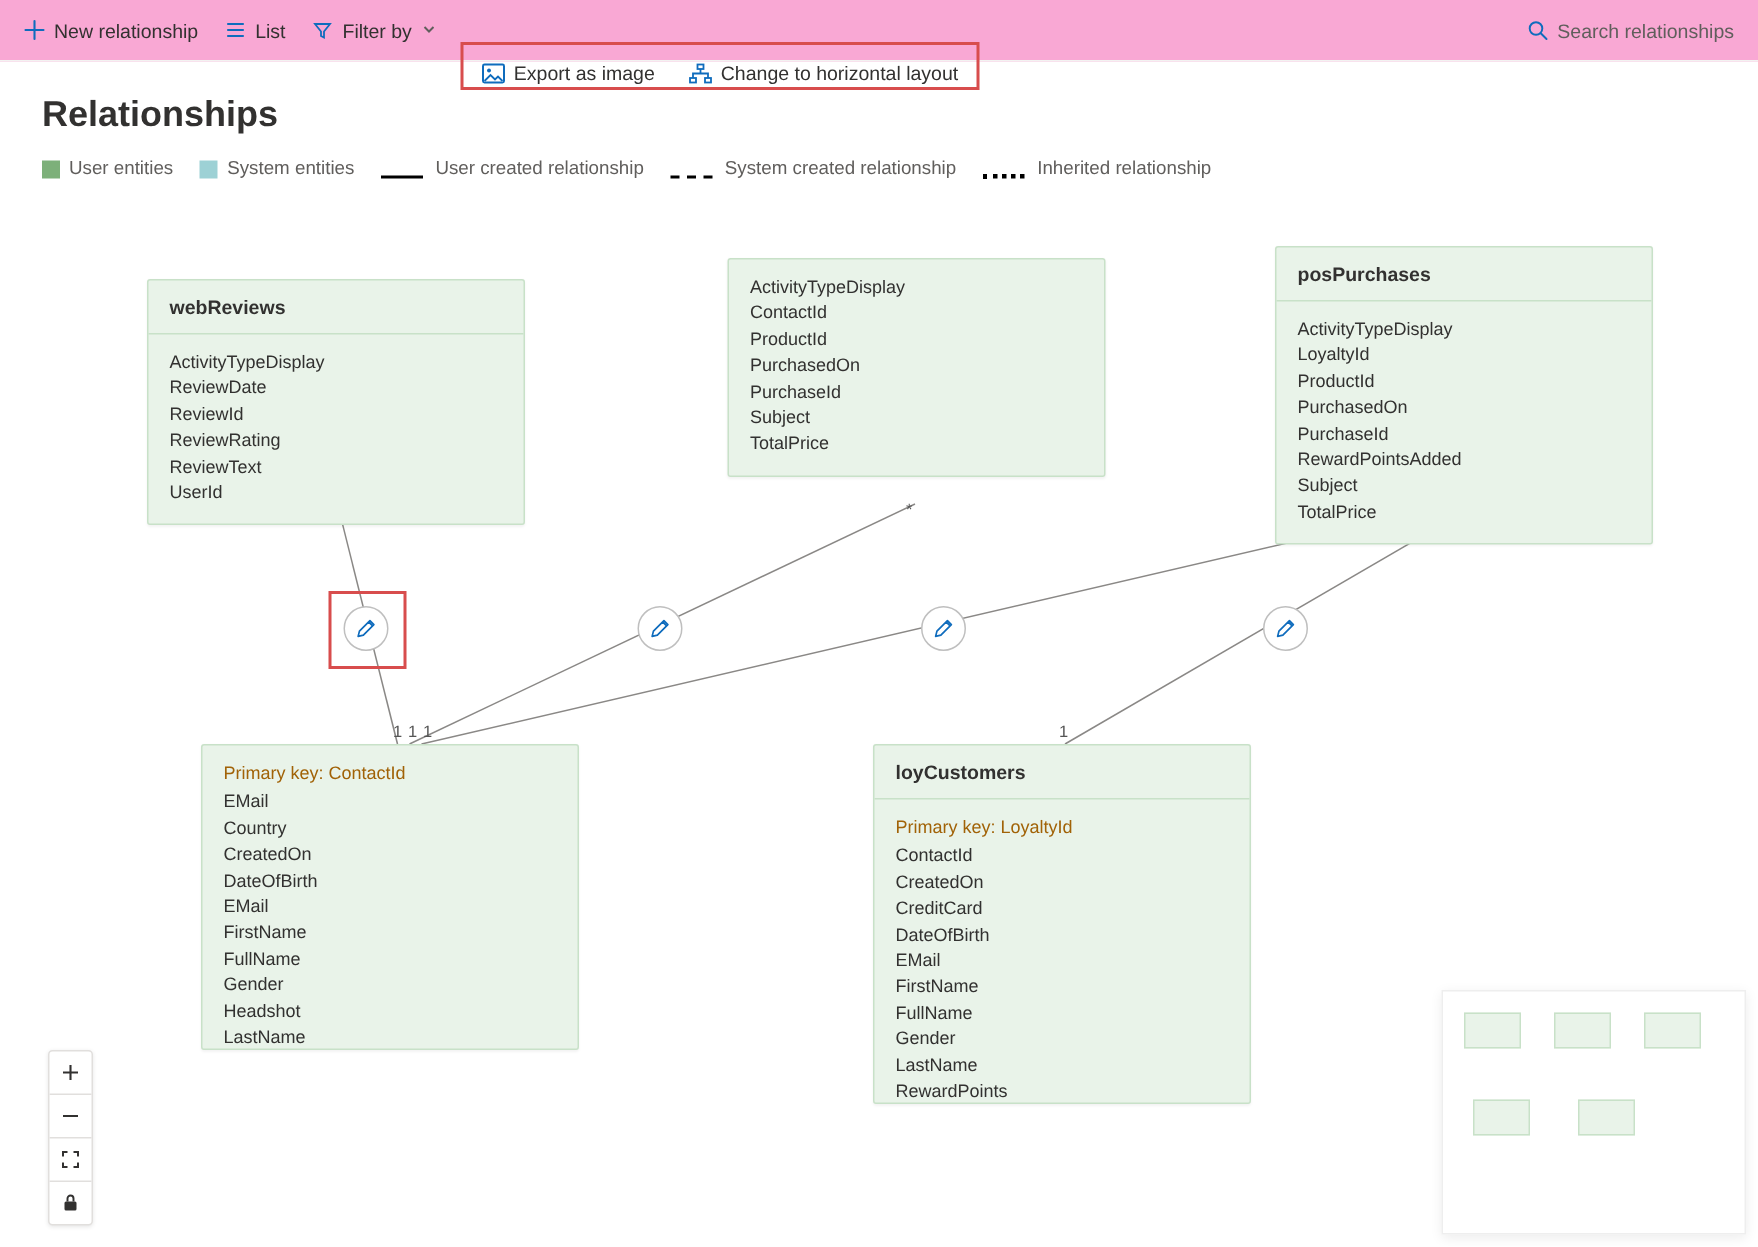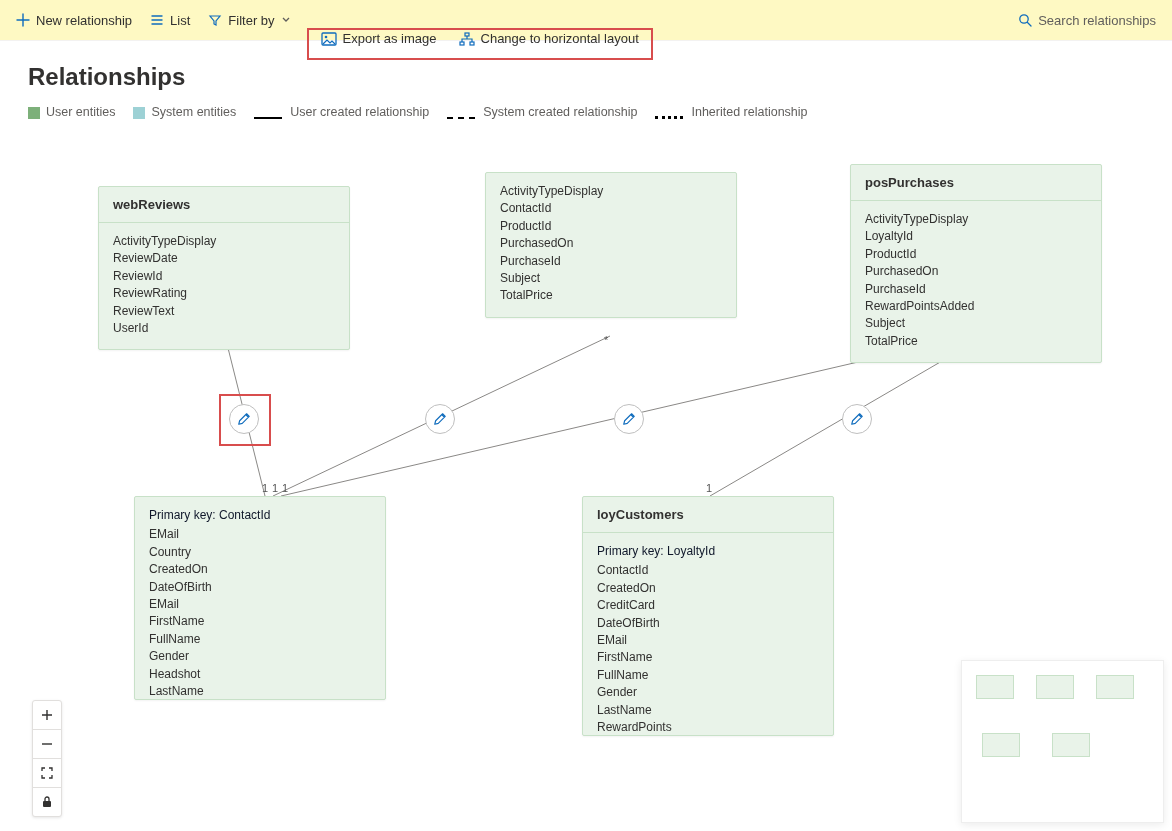--- a/index.html
+++ b/index.html
@@ -10,47 +10,47 @@
     --card-bg:#e9f3e9;
     --card-border:#c8e1c8;
     --user-sw:#7db07a;
     --sys-sw:#9dd1d5;
     --line:#8a8886;
     --hl:#d84d4d;
   }
   html,body{margin:0;padding:0;font-family:"Segoe UI",Segoe,Arial,sans-serif;color:var(--text);background:#fff;font-size:13px;}
   body{width:1172px;height:831px;overflow:hidden;position:relative;}
   
-  .toolbar{height:40px;background:#fef9c3;border-bottom:1px solid #f3f2f1;display:flex;align-items:center;padding:0 10px;color:#323130;font-size:13px;}
+  .toolbar{height:40px;background:#f9a8d4;border-bottom:1px solid #f3f2f1;display:flex;align-items:center;padding:0 10px;color:#323130;font-size:13px;}
   .tb-item{display:inline-flex;align-items:center;height:38px;padding:0 6px;margin-right:6px;cursor:pointer;}
   .tb-item svg{flex:0 0 auto;}
   .tb-item span{margin-left:6px;}
   .tb-sep{flex:1;}
-  .tb-highlight{border:2px solid var(--hl);display:inline-flex;align-items:flex-end;height:28px;padding:0 6px;margin-left:4px;margin-top:47px;}
+  .tb-highlight{border:2px solid var(--hl);display:inline-flex;align-items:flex-start;height:28px;padding:0 6px;margin-left:4px;margin-top:47px;}
   .search{display:flex;align-items:center;color:#605e5c;margin-right:6px;}
   .search svg{margin-right:6px;}
   
   .page{padding:22px 28px 0 28px;position:relative;}
   h1{font-size:24px;font-weight:600;margin:0 0 14px 0;}
   .legend{display:flex;align-items:center;gap:18px;color:var(--muted);font-size:12.5px;margin-bottom:6px;}
   .sw{width:12px;height:12px;display:inline-block;margin-right:6px;vertical-align:-1px;}
   .sw.user{background:var(--user-sw);}
   .sw.sys{background:var(--sys-sw);}
   .leg-item{display:inline-flex;align-items:flex-end;}
   .lline{width:28px;height:0;border-top:2px solid #000;margin-right:8px;}
   .lline.dash{border-top:2px dashed #000;}
   .lline.dot{border-top-style:dotted;border-top-width:3px;}
   
   .canvas{position:absolute;left:0;right:0;top:156px;bottom:0;overflow:hidden;}
   svg.edges{position:absolute;left:0;top:0;width:100%;height:100%;}
   svg.edges line{stroke:var(--line);stroke-width:1;}
   .entity{position:absolute;background:var(--card-bg);border:1px solid var(--card-border);border-radius:2px;width:250px;font-size:12px;box-shadow:0 1px 2px rgba(0,0,0,.05);}
   .entity .hdr{padding:10px 14px;font-size:13px;font-weight:600;border-bottom:1px solid var(--card-border);}
   .entity .body{padding:10px 14px 12px;color:#323130;line-height:1.45;}
-  .entity .pk{color:#0f172a;margin-bottom:2px;}
+  .entity .pk{color:#a16207;margin-bottom:2px;}
   .entity .attr{white-space:nowrap;}
   .entity.clip .body{max-height:180px;overflow:hidden;}
   .edit-node{position:absolute;width:28px;height:28px;border-radius:50%;background:#fff;border:1px solid #bfbfbf;display:flex;align-items:center;justify-content:center;cursor:pointer;}
   .edit-node svg{width:14px;height:14px;}
   .hl-box{position:absolute;border:2.5px solid var(--hl);pointer-events:none;}
   .card-mark{position:absolute;font-size:11px;color:#555;}
   
   .zoom{position:absolute;left:32px;bottom:14px;width:28px;border:1px solid var(--border);border-radius:3px;background:#fff;box-shadow:0 1px 3px rgba(0,0,0,.1);}
   .zoom button{all:unset;display:flex;width:28px;height:28px;align-items:center;justify-content:center;cursor:pointer;color:#323130;border-bottom:1px solid var(--border);}
   .zoom button:last-child{border-bottom:0;}

